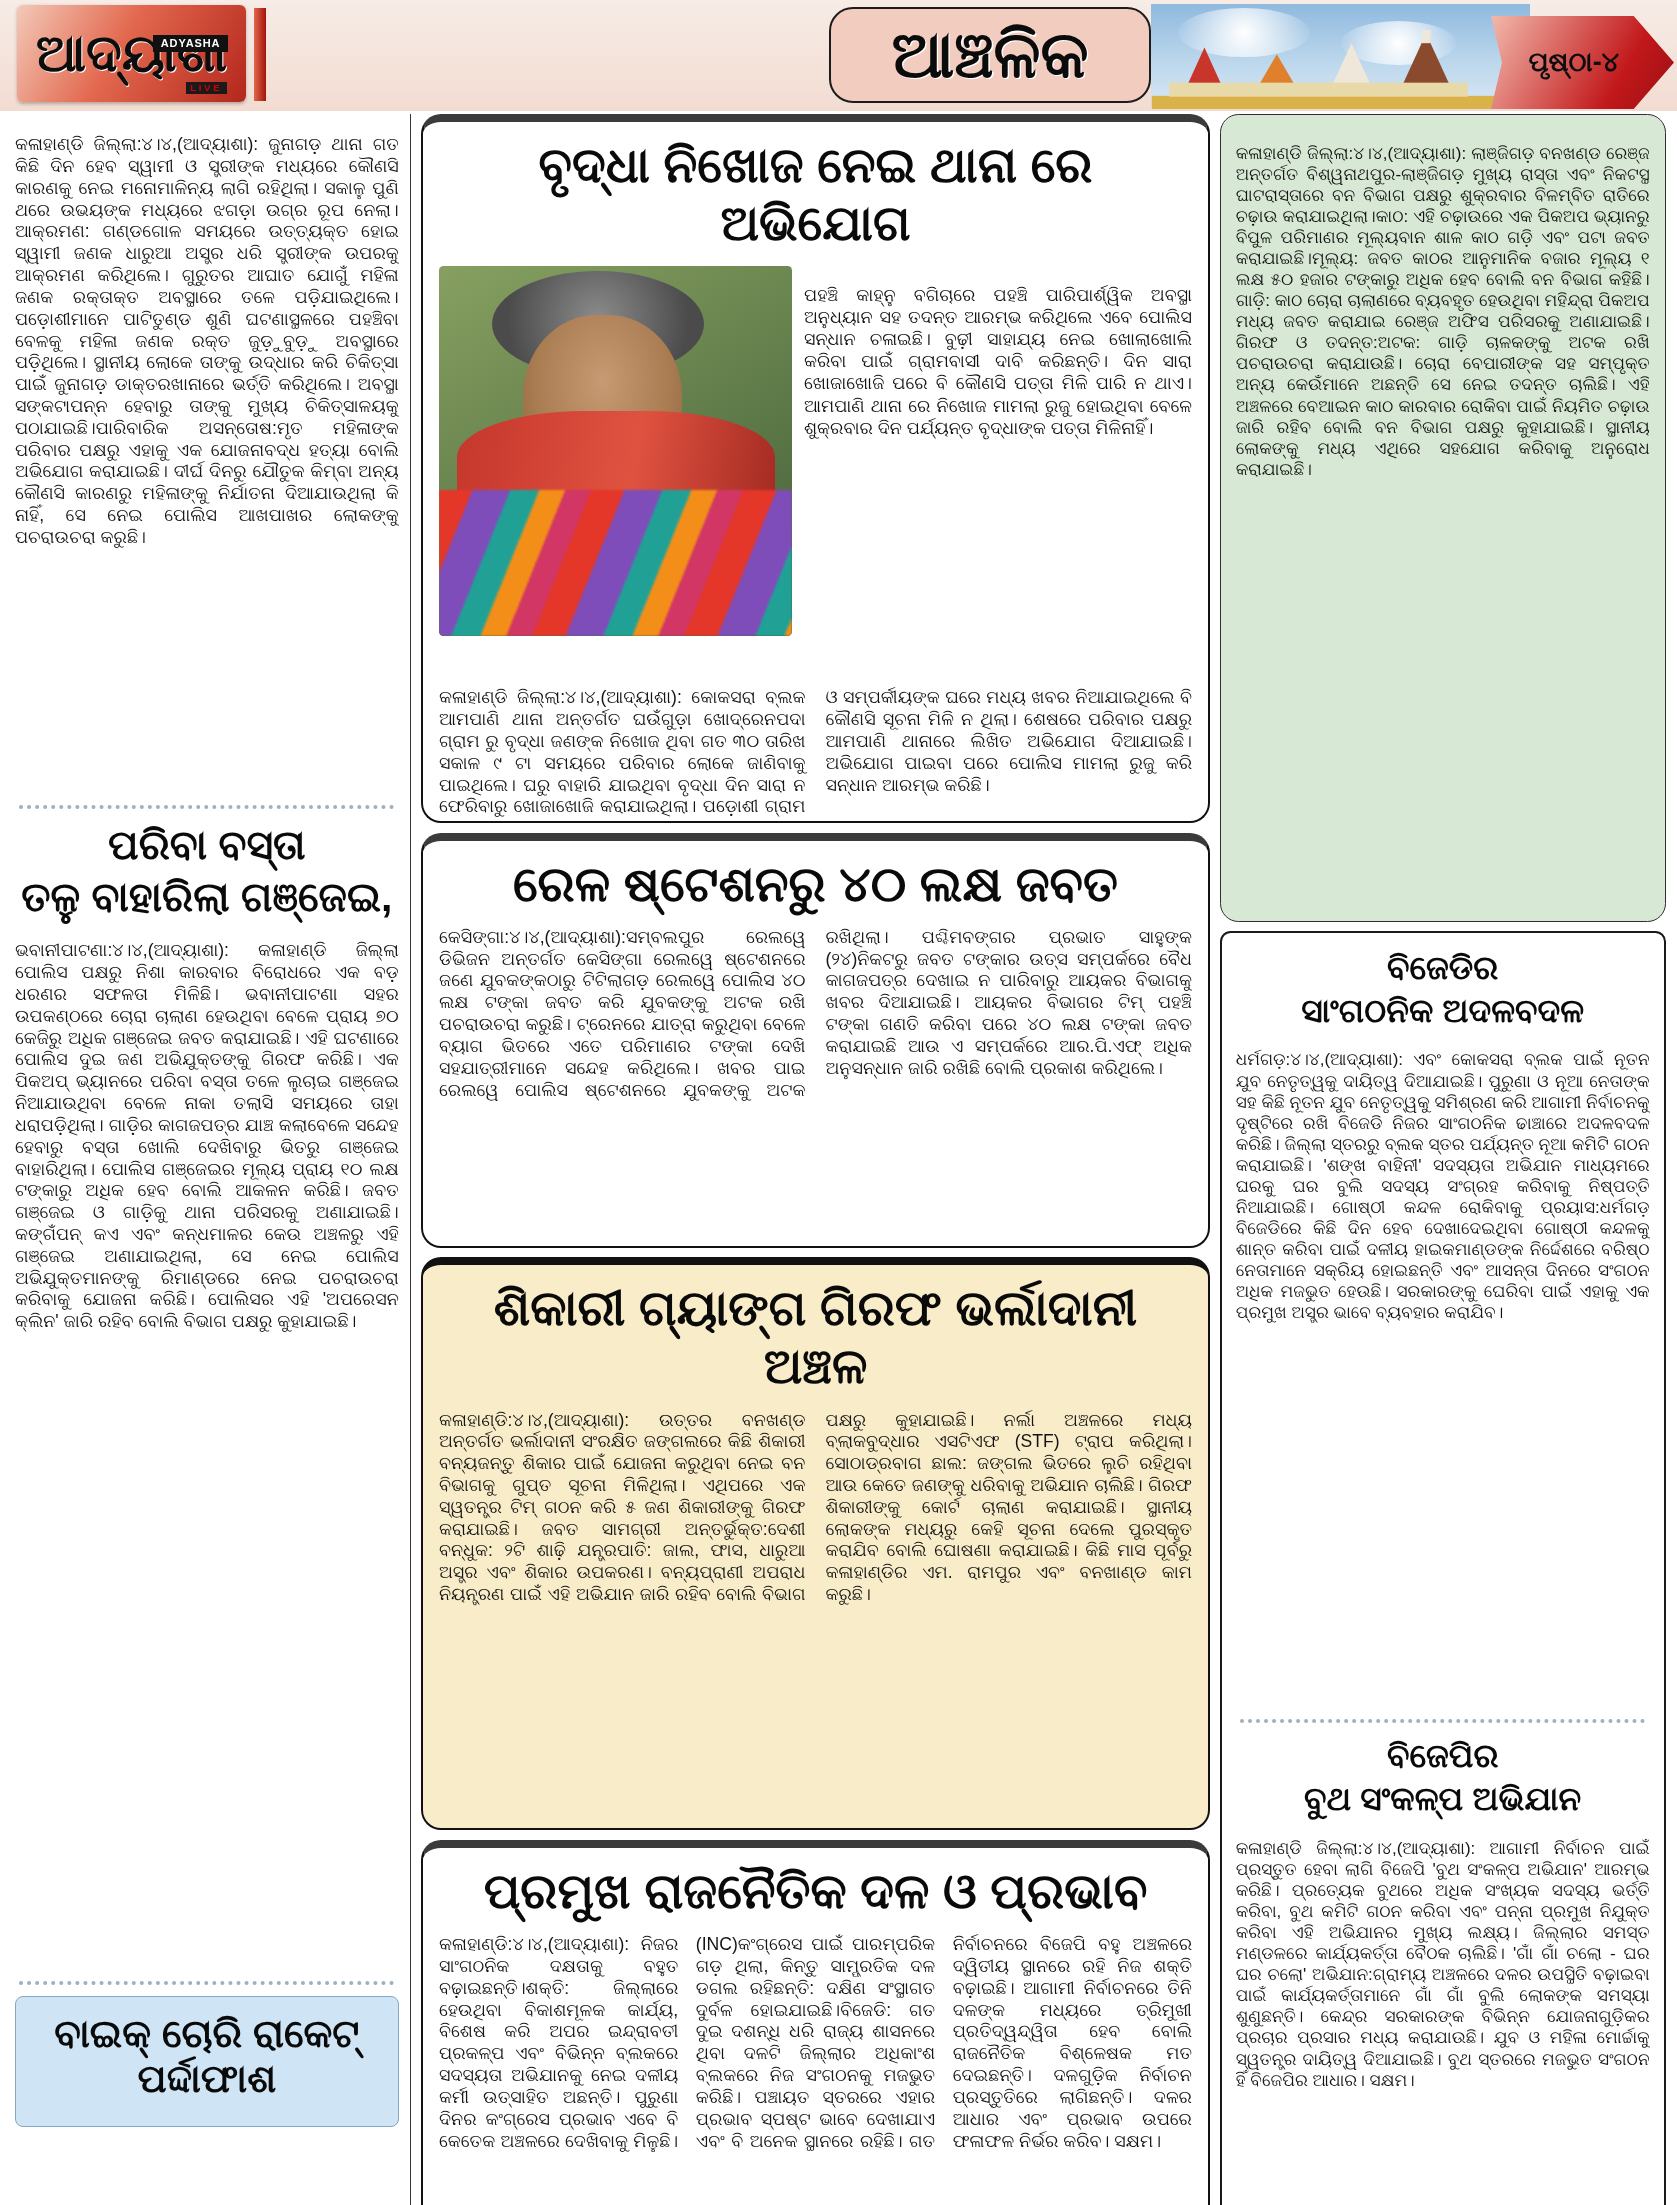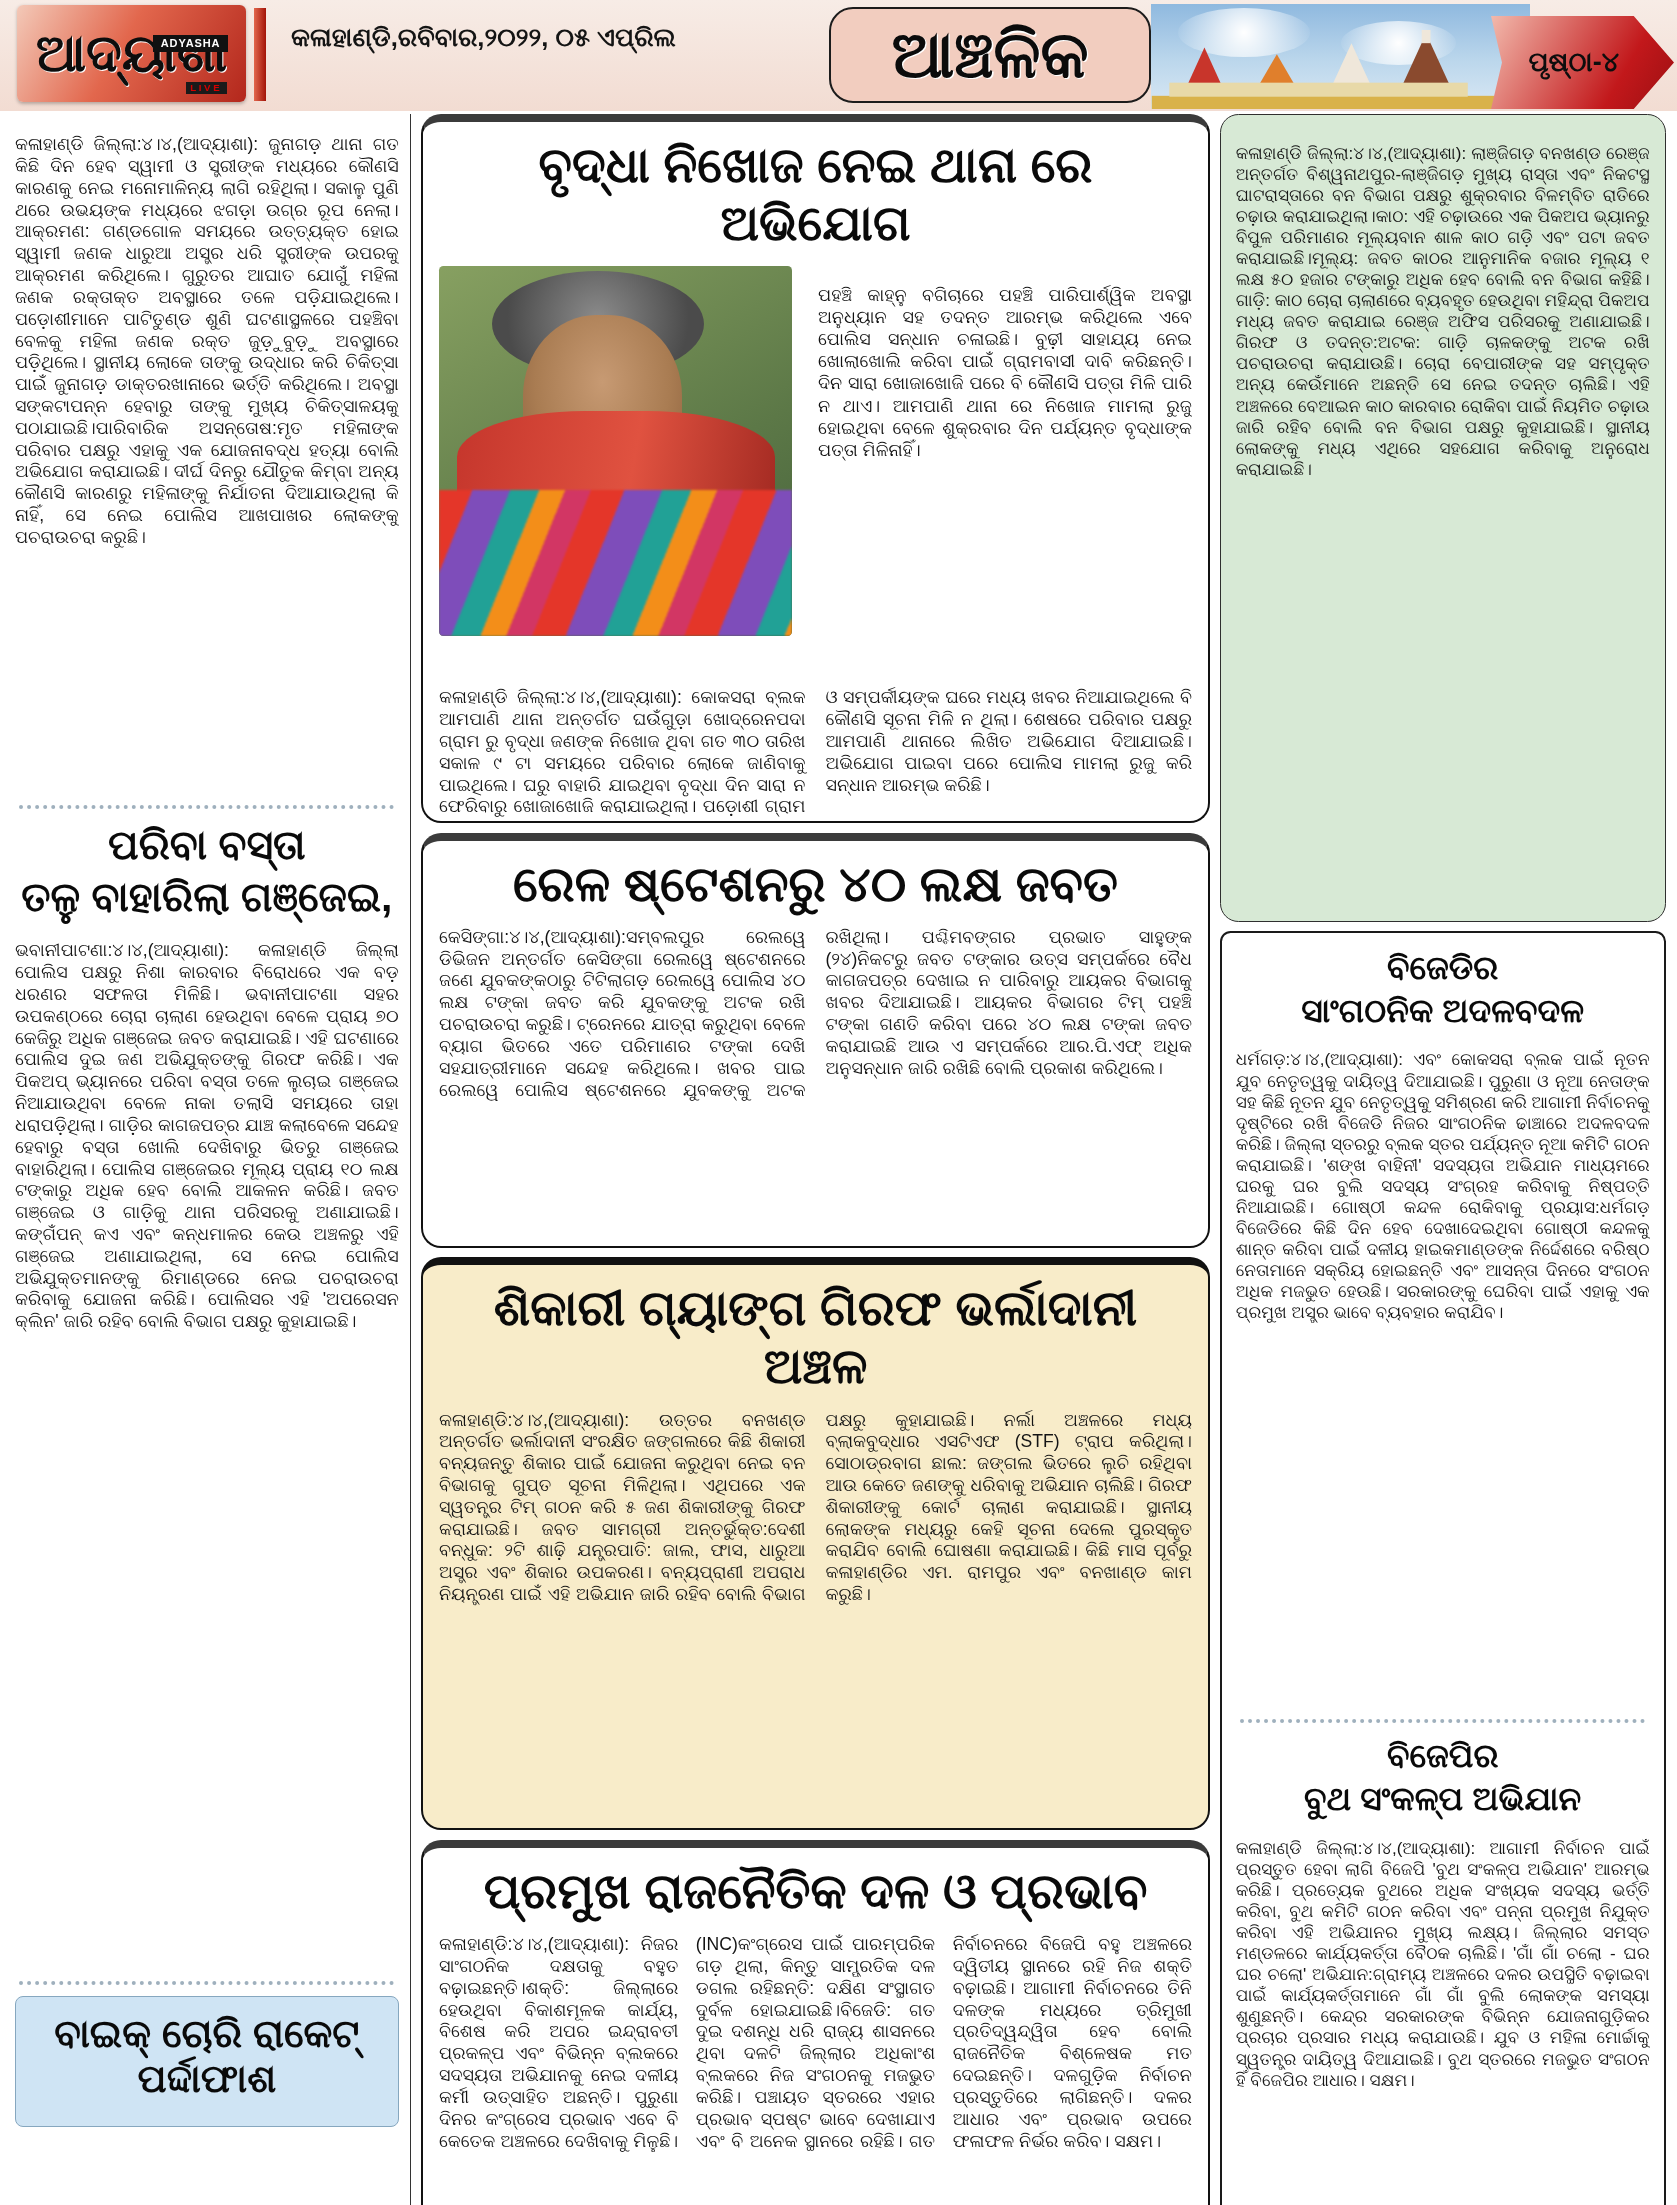--- a/index.html
+++ b/index.html
@@ -47,21 +47,21 @@
   .l-art1 .body-text{height:653px;}
   .l-art2 .headline{font-size:41px;line-height:1.25;margin:7px 0 13.2px;}
   .l-art2 .body-text{height:1023px;}
   .l-art3{background:#cfe4f4;border:1.3px solid #86a7bf;border-radius:8px;padding:11.5px 13.2px;margin-top:5.3px;}
   .l-art3 .headline{font-size:39px;margin:2.6px 0 13.2px;}
   
   .mbox{border:2.6px solid #111;border-top:8px solid #3b3b3b;border-radius:20px;background:#fff;
         padding:8.8px 16px 11.5px;box-sizing:border-box;overflow:hidden;}
   .mbox .headline{font-size:49px;margin:6.2px 0 13.2px;}
   .m1{height:709px;}
-  .m1-top{display:grid;grid-template-columns:353px 1fr;column-gap:26px;}
+  .m1-top{display:grid;grid-template-columns:353px 1fr;column-gap:12px;}
   .photo{position:relative;width:353px;height:370px;border-radius:4.4px;overflow:hidden;
          background:linear-gradient(150deg,#87a061 0%,#5c7847 60%,#44603a 100%);}
   .photo .hair{position:absolute;top:5.3px;left:53px;width:212px;height:106px;border-radius:50%;
                background:radial-gradient(circle at 50% 45%,#8b8b8b,#4b4b4b 75%);}
   .photo .face{position:absolute;top:49px;left:84px;width:159px;height:176px;border-radius:46% 46% 42% 42%;
                background:radial-gradient(ellipse at 50% 38%,#c79a73 0%,#a97c52 60%,#8a5f3c 100%);}
   .photo .blouse{position:absolute;bottom:110px;left:17.6px;width:318px;height:115px;border-radius:40% 40% 0 0;
                  background:linear-gradient(100deg,#c5362c,#e05240 55%,#a32a22);}
   .photo .sari{position:absolute;bottom:0;left:0;width:100%;height:146px;filter:blur(0.9px) saturate(1.15);
                background:repeating-linear-gradient(112deg,#d23b2f 0 31px,#7a4fae 31px 66px,#2e9d94 66px 93px,#e8902a 93px 117px,#c23b63 117px 141px);}
@@ -91,21 +91,20 @@
 
 <div class="page">
 
   <header class="masthead">
     <div class="logo">
       <span class="logo-text">ଆଦ୍ୟାଶା</span>
       <span class="logo-badge">ADYASHA</span>
       <span class="logo-live">LIVE</span>
     </div>
     <div class="mast-divider"></div>
-    <div class="dateline">କଳାହାଣ୍ଡି,ରବିବାର,୨୦୨୨, ୦୫ ଏପ୍ରିଲ</div>
     <div class="section-box">
       <span class="section-title">ଆଞ୍ଚଳିକ</span>
     </div>
     <div class="temple">
       <span class="cloud" style="left:26.5px;top:4.4px;width:132px;height:49px;"></span>
       <span class="cloud" style="left:190px;top:17.6px;width:115px;height:44px;"></span>
       <svg width="379" height="79" viewBox="0 0 860 180">
         <rect x="0" y="150" width="860" height="30" fill="#d9b24a"></rect>
         <polygon points="70,150 120,40 170,150" fill="#c8352b"></polygon>
         <polygon points="230,150 285,55 340,150" fill="#e07f2c"></polygon>

